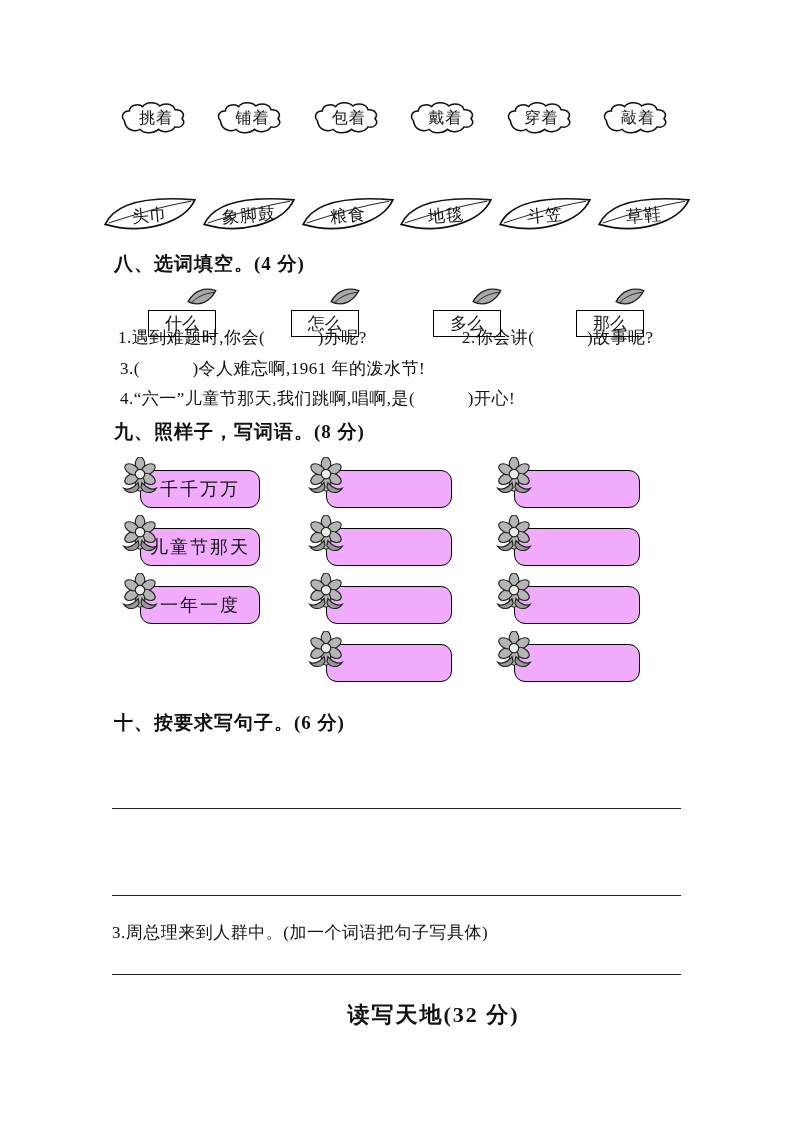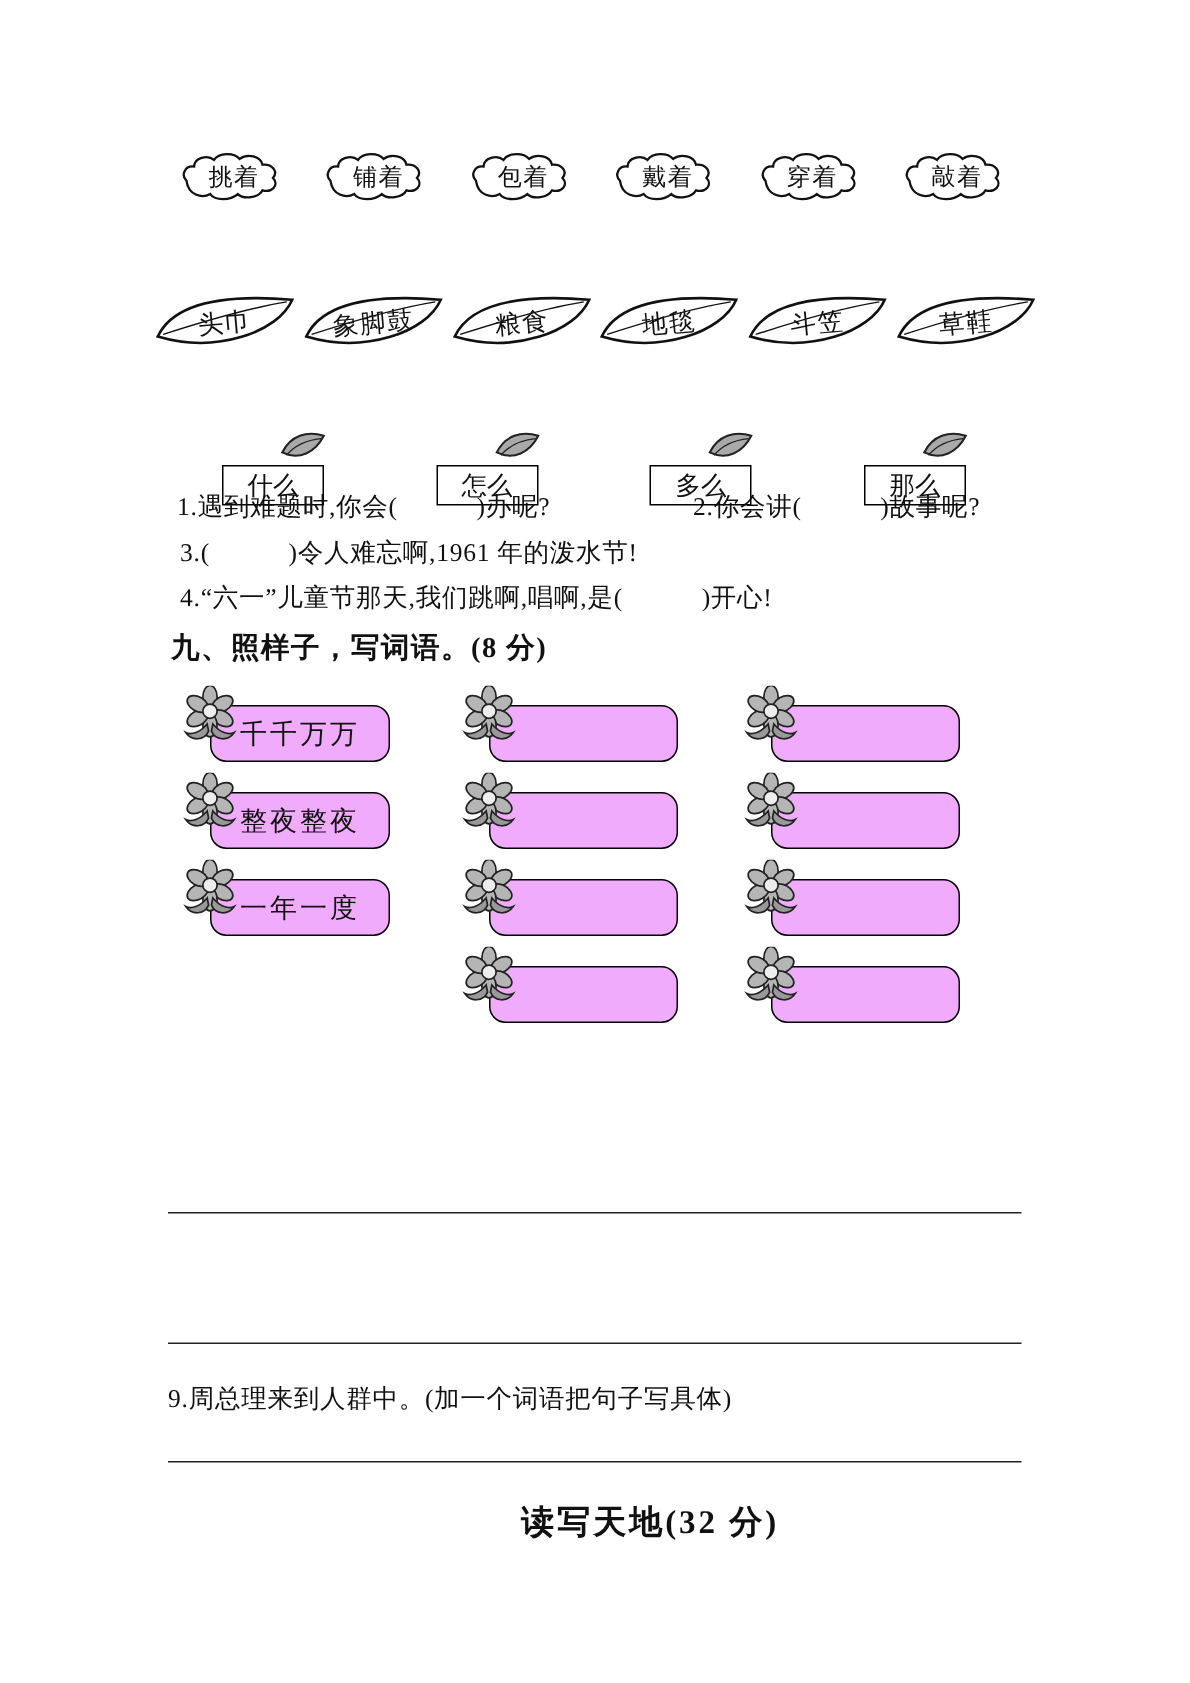--- a/index.html
+++ b/index.html
@@ -143,20 +143,21 @@
         <span class="word">斗笠</span>
       </div>
     <div class="leaf">
         <svg class="shape">
           <use href="#sym-leaf"></use>
         </svg>
         <span class="word">草鞋</span>
       </div>
   </div>
 
+  <div class="sec-title" style="top:251px">八、选词填空。(4 分)</div>
 
   <div class="opt-row">
     <div class="opt">
         <svg class="mini">
           <use href="#sym-minileaf"></use>
         </svg>
         <span class="obox">什么</span>
       </div>
     <div class="opt">
         <svg class="mini">
@@ -201,21 +202,21 @@
     <svg class="flower">
         <use href="#sym-flower"></use>
       </svg>
     <div class="wbox empty"></div>
   </div>
 
   <div class="wcell" style="top:528px;left:140px">
     <svg class="flower">
         <use href="#sym-flower"></use>
       </svg>
-    <div class="wbox example">整夜整夜</div>
+    <div class="wbox example">儿童节那天</div>
   </div>
   <div class="wcell" style="top:528px;left:326px">
     <svg class="flower">
         <use href="#sym-flower"></use>
       </svg>
     <div class="wbox empty"></div>
   </div>
   <div class="wcell" style="top:528px;left:514px">
     <svg class="flower">
         <use href="#sym-flower"></use>
@@ -248,23 +249,24 @@
       </svg>
     <div class="wbox empty"></div>
   </div>
   <div class="wcell" style="top:644px;left:514px">
     <svg class="flower">
         <use href="#sym-flower"></use>
       </svg>
     <div class="wbox empty"></div>
   </div>
 
+  <div class="sec-title" style="top:710px">十、按要求写句子。(6 分)</div>
 
   <div class="ansline" style="top:808px"></div>
 
   <div class="ansline" style="top:895px"></div>
 
-  <div class="qtext" style="top:921px;left:112px">9.周总理来到人群中。(加一个词语把句子写具体)</div>
+  <div class="qtext" style="top:921px;left:112px">3.周总理来到人群中。(加一个词语把句子写具体)</div>
   <div class="ansline" style="top:974px"></div>
 
   <div class="footer">读写天地(32 分)</div>
 
 </div>
 
 </body></html>

